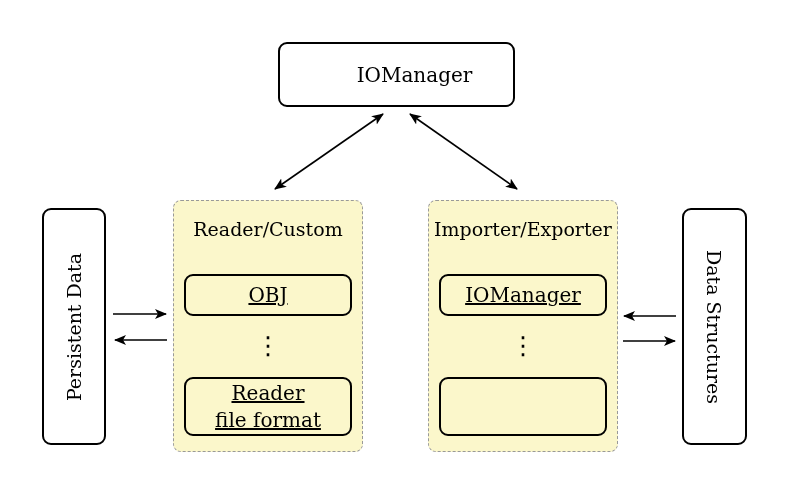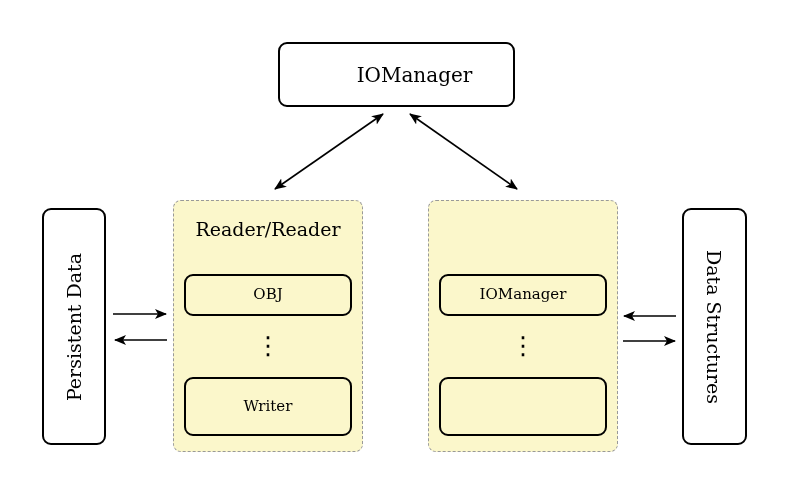--- a/index.html
+++ b/index.html
@@ -65,23 +65,24 @@
   .inner-box {
     position: absolute;
     left: 10px; right: 10px;
     background: var(--panel-fill);
     border: 2.5px solid var(--node-border);
     border-radius: 9px;
     display: flex;
     flex-direction: column;
     align-items: center;
     justify-content: center;
-    font-size: 15px;
+    font-size: 20px;
     line-height: 1.32;
     text-align: center;
+    text-decoration: underline;
   }
   .box1 { top: 73px;  height: 42px; }
   .box2 { top: 176px; height: 59px; }
   .dots {
     position: absolute;
     top: 131px; left: 0; right: 0;
     text-align: center;
     font-size: 25px;
     line-height: 28px;
   }
@@ -120,31 +121,33 @@
     <line class="arrow" x1="167" y1="340" x2="115" y2="340" marker-end="url(#ah)"></line>
     <line class="arrow" x1="676" y1="316" x2="624" y2="316" marker-end="url(#ah)"></line>
     <line class="arrow" x1="623" y1="341" x2="675" y2="341" marker-end="url(#ah)"></line>
   </svg>
 
   <div class="node iomanager-node">
     <span class="node-label">IOManager</span>
   </div>
 
   <div class="panel left-panel">
-    <div class="panel-title">Reader/Reader</div>
+    <div class="panel-title">Reader/Custom</div>
     <div class="inner-box box1">
       <span>OBJ</span>
     </div>
     <div class="dots">⋮</div>
     <div class="inner-box box2">
-      <span>Writer</span>
+      <span>Reader</span>
+      <span>file format</span>
     </div>
   </div>
 
   <div class="panel right-panel">
+    <div class="panel-title">Importer/Exporter</div>
     <div class="inner-box box1">
       <span>IOManager</span>
     </div>
     <div class="dots">⋮</div>
     <div class="inner-box box2">
     </div>
   </div>
 
   <div class="side-node persistent-node">
     <span class="vlabel rot-ccw">Persistent Data</span>

